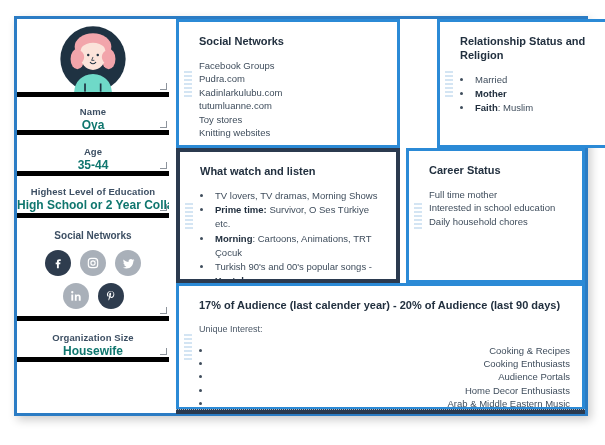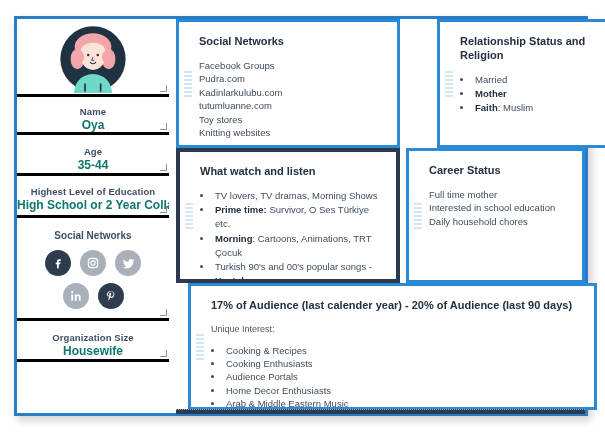--- a/index.html
+++ b/index.html
@@ -39,21 +39,21 @@
     left: 17px;
     top: 19px;
     width: 152px;
     height: 394px;
     background: #ffffff;
     box-sizing: border-box;
   }
   .profile-cell {
     position: relative;
     box-sizing: border-box;
-    border-bottom: 3px solid #000000;
+    border-bottom: 5px solid #000000;
     background: #ffffff;
     text-align: center;
     overflow: hidden;
   }
   .profile-cell .corner-handle {
     position: absolute;
     right: 2px;
     bottom: 2px;
     width: 6px;
     height: 6px;
@@ -156,21 +156,21 @@
     margin: 0;
     padding-left: 13px;
   }
   .bullet-list li {
     font-size: 9.5px;
     color: #3f4d5c;
     line-height: 14.2px;
     padding-left: 2px;
   }
   .bullet-list li b { color: #22303f; }
-  .tight-bullets li { line-height: 13.2px; }
+  .tight-bullets li { line-height: 13.2px; text-align: right; }
 
   
   .drag-marks {
     position: absolute;
     left: 5px;
     top: 50%;
     transform: translateY(-50%);
     width: 8px;
     height: 26px;
     background: repeating-linear-gradient(
@@ -334,21 +334,21 @@
       <span class="drag-marks"></span>
       <div class="panel-title">Career Status</div>
       <ul class="plain-list">
         <li>Full time mother</li>
         <li>Interested in school education</li>
         <li>Daily household chores</li>
       </ul>
     </div>
   </div>
 
-  <div class="panel panel-blue" style="left:188px; top:283px; width:409px; height:127px;">
+  <div class="panel panel-blue" style="left:176px; top:283px; width:409px; height:127px;">
     <div class="panel-inner">
       <span class="drag-marks"></span>
       <div class="panel-title">17% of Audience (last calender year) - 20% of Audience (last 90 days)</div>
       <div class="panel-sub">Unique Interest:</div>
       <ul class="bullet-list tight-bullets">
         <li>Cooking &amp; Recipes</li>
         <li>Cooking Enthusiasts</li>
         <li>Audience Portals</li>
         <li>Home Decor Enthusiasts</li>
         <li>Arab &amp; Middle Eastern Music</li>

